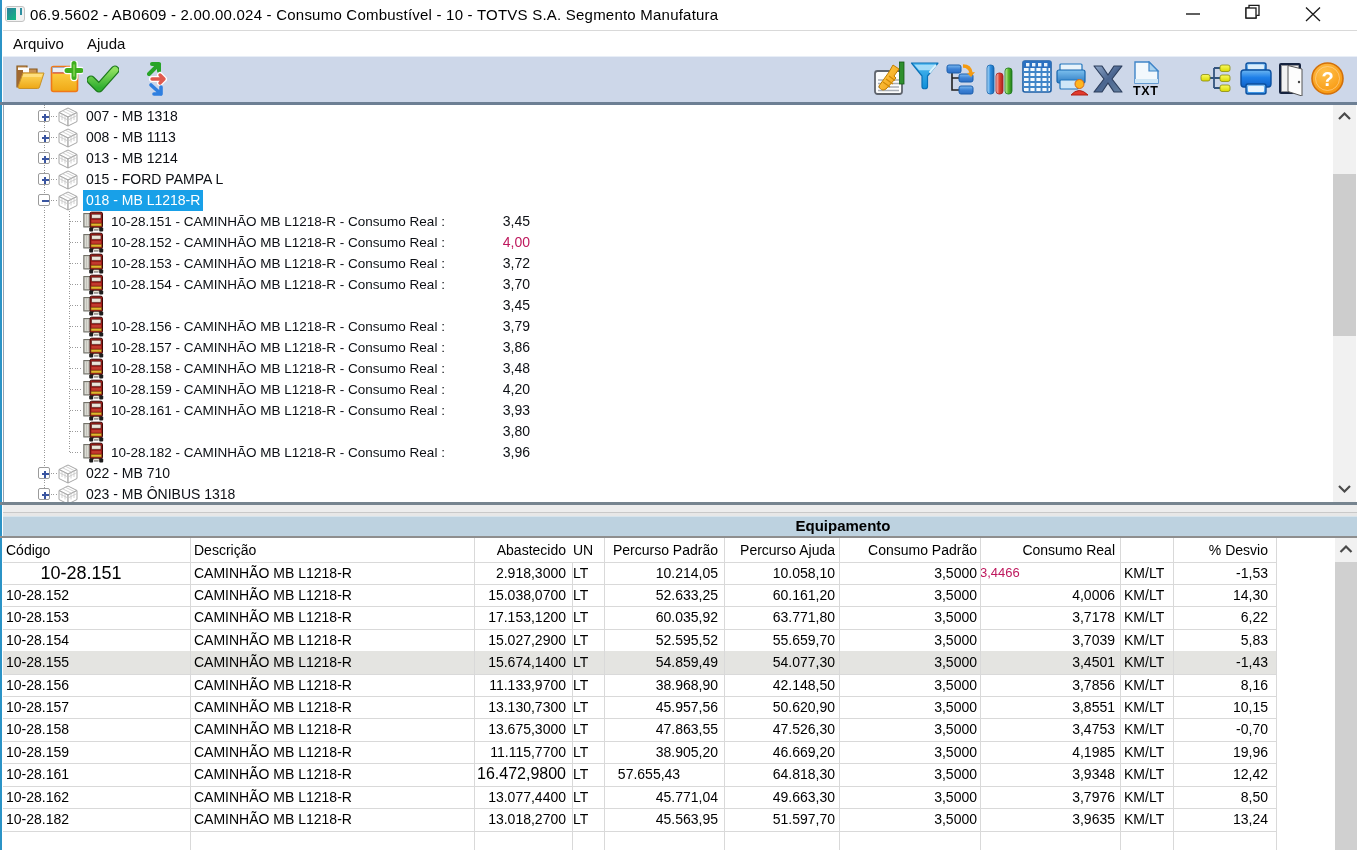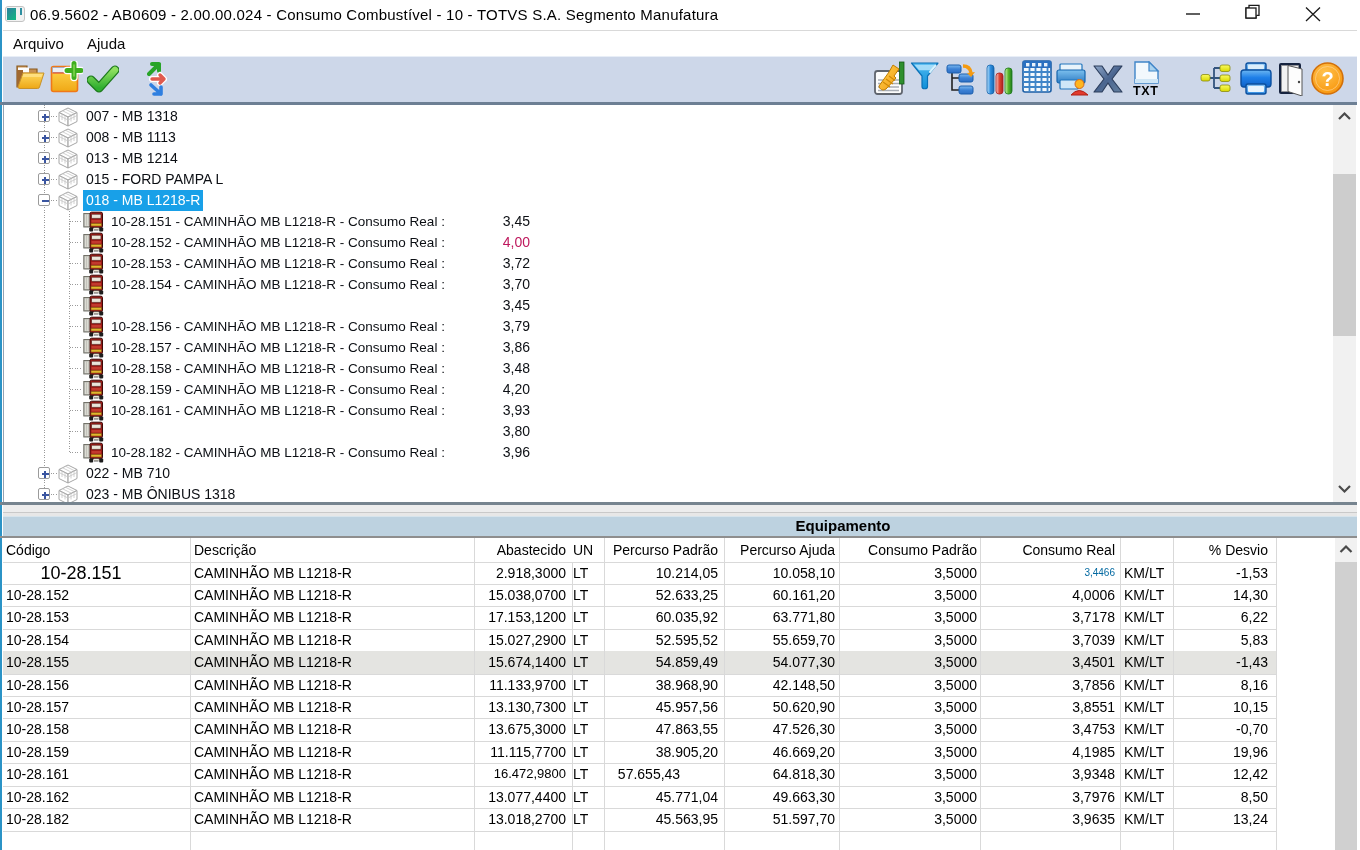--- a/index.html
+++ b/index.html
@@ -568,21 +568,21 @@
 <div class="abs" style="left:980px;top:537.5px;width:135px;height:24px;line-height:24px;font-size:14px;color:#000;text-align:right;white-space:nowrap">Consumo Real</div>
 <div class="abs" style="left:1130px;top:537.5px;width:138px;height:24px;line-height:24px;font-size:14px;color:#000;text-align:right;white-space:nowrap">% Desvio</div>
 <div class="abs" style="left:3px;top:561.5px;width:1272.5px;height:1px;background:#d9d9d9"></div>
 <div class="abs" style="left:6px;top:561.5px;width:150px;height:22.42px;line-height:22.42px;font-size:18px;color:#000;text-align:center;white-space:nowrap">10-28.151</div>
 <div class="abs" style="left:194px;top:561.5px;width:260px;height:22.42px;line-height:22.42px;font-size:14px;color:#000;text-align:left;white-space:nowrap">CAMINHÃO MB L1218-R</div>
 <div class="abs" style="left:420px;top:561.5px;width:146px;height:22.42px;line-height:22.42px;font-size:14px;color:#000;text-align:right;white-space:nowrap">2.918,3000</div>
 <div class="abs" style="left:573px;top:561.5px;width:40px;height:22.42px;line-height:22.42px;font-size:14px;color:#000;text-align:left;white-space:nowrap">LT</div>
 <div class="abs" style="left:580px;top:561.5px;width:138px;height:22.42px;line-height:22.42px;font-size:14px;color:#000;text-align:right;white-space:nowrap">10.214,05</div>
 <div class="abs" style="left:700px;top:561.5px;width:135px;height:22.42px;line-height:22.42px;font-size:14px;color:#000;text-align:right;white-space:nowrap">10.058,10</div>
 <div class="abs" style="left:840px;top:561.5px;width:137px;height:22.42px;line-height:22.42px;font-size:14px;color:#000;text-align:right;white-space:nowrap">3,5000</div>
-<div class="abs" style="left:980px;top:561.5px;width:135px;height:22.42px;line-height:22.42px;font-size:10px;color:#0369a1;text-align:right;white-space:nowrap">3,4466</div>
+<div class="abs" style="left:980px;top:561.5px;width:135px;height:22.42px;line-height:22.42px;font-size:13px;color:#be185d;text-align:left;white-space:nowrap">3,4466</div>
 <div class="abs" style="left:1124px;top:561.5px;width:60px;height:22.42px;line-height:22.42px;font-size:14px;color:#000;text-align:left;white-space:nowrap">KM/LT</div>
 <div class="abs" style="left:1130px;top:561.5px;width:138px;height:22.42px;line-height:22.42px;font-size:14px;color:#000;text-align:right;white-space:nowrap">-1,53</div>
 <div class="abs" style="left:3px;top:583.92px;width:1272.5px;height:1px;background:#d9d9d9"></div>
 <div class="abs" style="left:6px;top:583.92px;width:150px;height:22.42px;line-height:22.42px;font-size:14px;color:#000;text-align:left;white-space:nowrap">10-28.152</div>
 <div class="abs" style="left:194px;top:583.92px;width:260px;height:22.42px;line-height:22.42px;font-size:14px;color:#000;text-align:left;white-space:nowrap">CAMINHÃO MB L1218-R</div>
 <div class="abs" style="left:420px;top:583.92px;width:146px;height:22.42px;line-height:22.42px;font-size:14px;color:#000;text-align:right;white-space:nowrap">15.038,0700</div>
 <div class="abs" style="left:573px;top:583.92px;width:40px;height:22.42px;line-height:22.42px;font-size:14px;color:#000;text-align:left;white-space:nowrap">LT</div>
 <div class="abs" style="left:580px;top:583.92px;width:138px;height:22.42px;line-height:22.42px;font-size:14px;color:#000;text-align:right;white-space:nowrap">52.633,25</div>
 <div class="abs" style="left:700px;top:583.92px;width:135px;height:22.42px;line-height:22.42px;font-size:14px;color:#000;text-align:right;white-space:nowrap">60.161,20</div>
 <div class="abs" style="left:840px;top:583.92px;width:137px;height:22.42px;line-height:22.42px;font-size:14px;color:#000;text-align:right;white-space:nowrap">3,5000</div>
@@ -663,21 +663,21 @@
 <div class="abs" style="left:573px;top:740.8599999999997px;width:40px;height:22.42px;line-height:22.42px;font-size:14px;color:#000;text-align:left;white-space:nowrap">LT</div>
 <div class="abs" style="left:580px;top:740.8599999999997px;width:138px;height:22.42px;line-height:22.42px;font-size:14px;color:#000;text-align:right;white-space:nowrap">38.905,20</div>
 <div class="abs" style="left:700px;top:740.8599999999997px;width:135px;height:22.42px;line-height:22.42px;font-size:14px;color:#000;text-align:right;white-space:nowrap">46.669,20</div>
 <div class="abs" style="left:840px;top:740.8599999999997px;width:137px;height:22.42px;line-height:22.42px;font-size:14px;color:#000;text-align:right;white-space:nowrap">3,5000</div>
 <div class="abs" style="left:980px;top:740.8599999999997px;width:135px;height:22.42px;line-height:22.42px;font-size:14px;color:#000;text-align:right;white-space:nowrap">4,1985</div>
 <div class="abs" style="left:1124px;top:740.8599999999997px;width:60px;height:22.42px;line-height:22.42px;font-size:14px;color:#000;text-align:left;white-space:nowrap">KM/LT</div>
 <div class="abs" style="left:1130px;top:740.8599999999997px;width:138px;height:22.42px;line-height:22.42px;font-size:14px;color:#000;text-align:right;white-space:nowrap">19,96</div>
 <div class="abs" style="left:3px;top:763.2799999999996px;width:1272.5px;height:1px;background:#d9d9d9"></div>
 <div class="abs" style="left:6px;top:763.2799999999996px;width:150px;height:22.42px;line-height:22.42px;font-size:14px;color:#000;text-align:left;white-space:nowrap">10-28.161</div>
 <div class="abs" style="left:194px;top:763.2799999999996px;width:260px;height:22.42px;line-height:22.42px;font-size:14px;color:#000;text-align:left;white-space:nowrap">CAMINHÃO MB L1218-R</div>
-<div class="abs" style="left:420px;top:763.2799999999996px;width:146px;height:22.42px;line-height:22.42px;font-size:13px;color:#000;text-align:right;white-space:nowrap">16.472,9800</div>
+<div class="abs" style="left:420px;top:763.2799999999996px;width:146px;height:22.42px;line-height:22.42px;font-size:16px;color:#000;text-align:right;white-space:nowrap">16.472,9800</div>
 <div class="abs" style="left:573px;top:763.2799999999996px;width:40px;height:22.42px;line-height:22.42px;font-size:14px;color:#000;text-align:left;white-space:nowrap">LT</div>
 <div class="abs" style="left:580px;top:763.2799999999996px;width:138px;height:22.42px;line-height:22.42px;font-size:14px;color:#000;text-align:center;white-space:nowrap">57.655,43</div>
 <div class="abs" style="left:700px;top:763.2799999999996px;width:135px;height:22.42px;line-height:22.42px;font-size:14px;color:#000;text-align:right;white-space:nowrap">64.818,30</div>
 <div class="abs" style="left:840px;top:763.2799999999996px;width:137px;height:22.42px;line-height:22.42px;font-size:14px;color:#000;text-align:right;white-space:nowrap">3,5000</div>
 <div class="abs" style="left:980px;top:763.2799999999996px;width:135px;height:22.42px;line-height:22.42px;font-size:14px;color:#000;text-align:right;white-space:nowrap">3,9348</div>
 <div class="abs" style="left:1124px;top:763.2799999999996px;width:60px;height:22.42px;line-height:22.42px;font-size:14px;color:#000;text-align:left;white-space:nowrap">KM/LT</div>
 <div class="abs" style="left:1130px;top:763.2799999999996px;width:138px;height:22.42px;line-height:22.42px;font-size:14px;color:#000;text-align:right;white-space:nowrap">12,42</div>
 <div class="abs" style="left:3px;top:785.6999999999996px;width:1272.5px;height:1px;background:#d9d9d9"></div>
 <div class="abs" style="left:6px;top:785.6999999999996px;width:150px;height:22.42px;line-height:22.42px;font-size:14px;color:#000;text-align:left;white-space:nowrap">10-28.162</div>
 <div class="abs" style="left:194px;top:785.6999999999996px;width:260px;height:22.42px;line-height:22.42px;font-size:14px;color:#000;text-align:left;white-space:nowrap">CAMINHÃO MB L1218-R</div>

